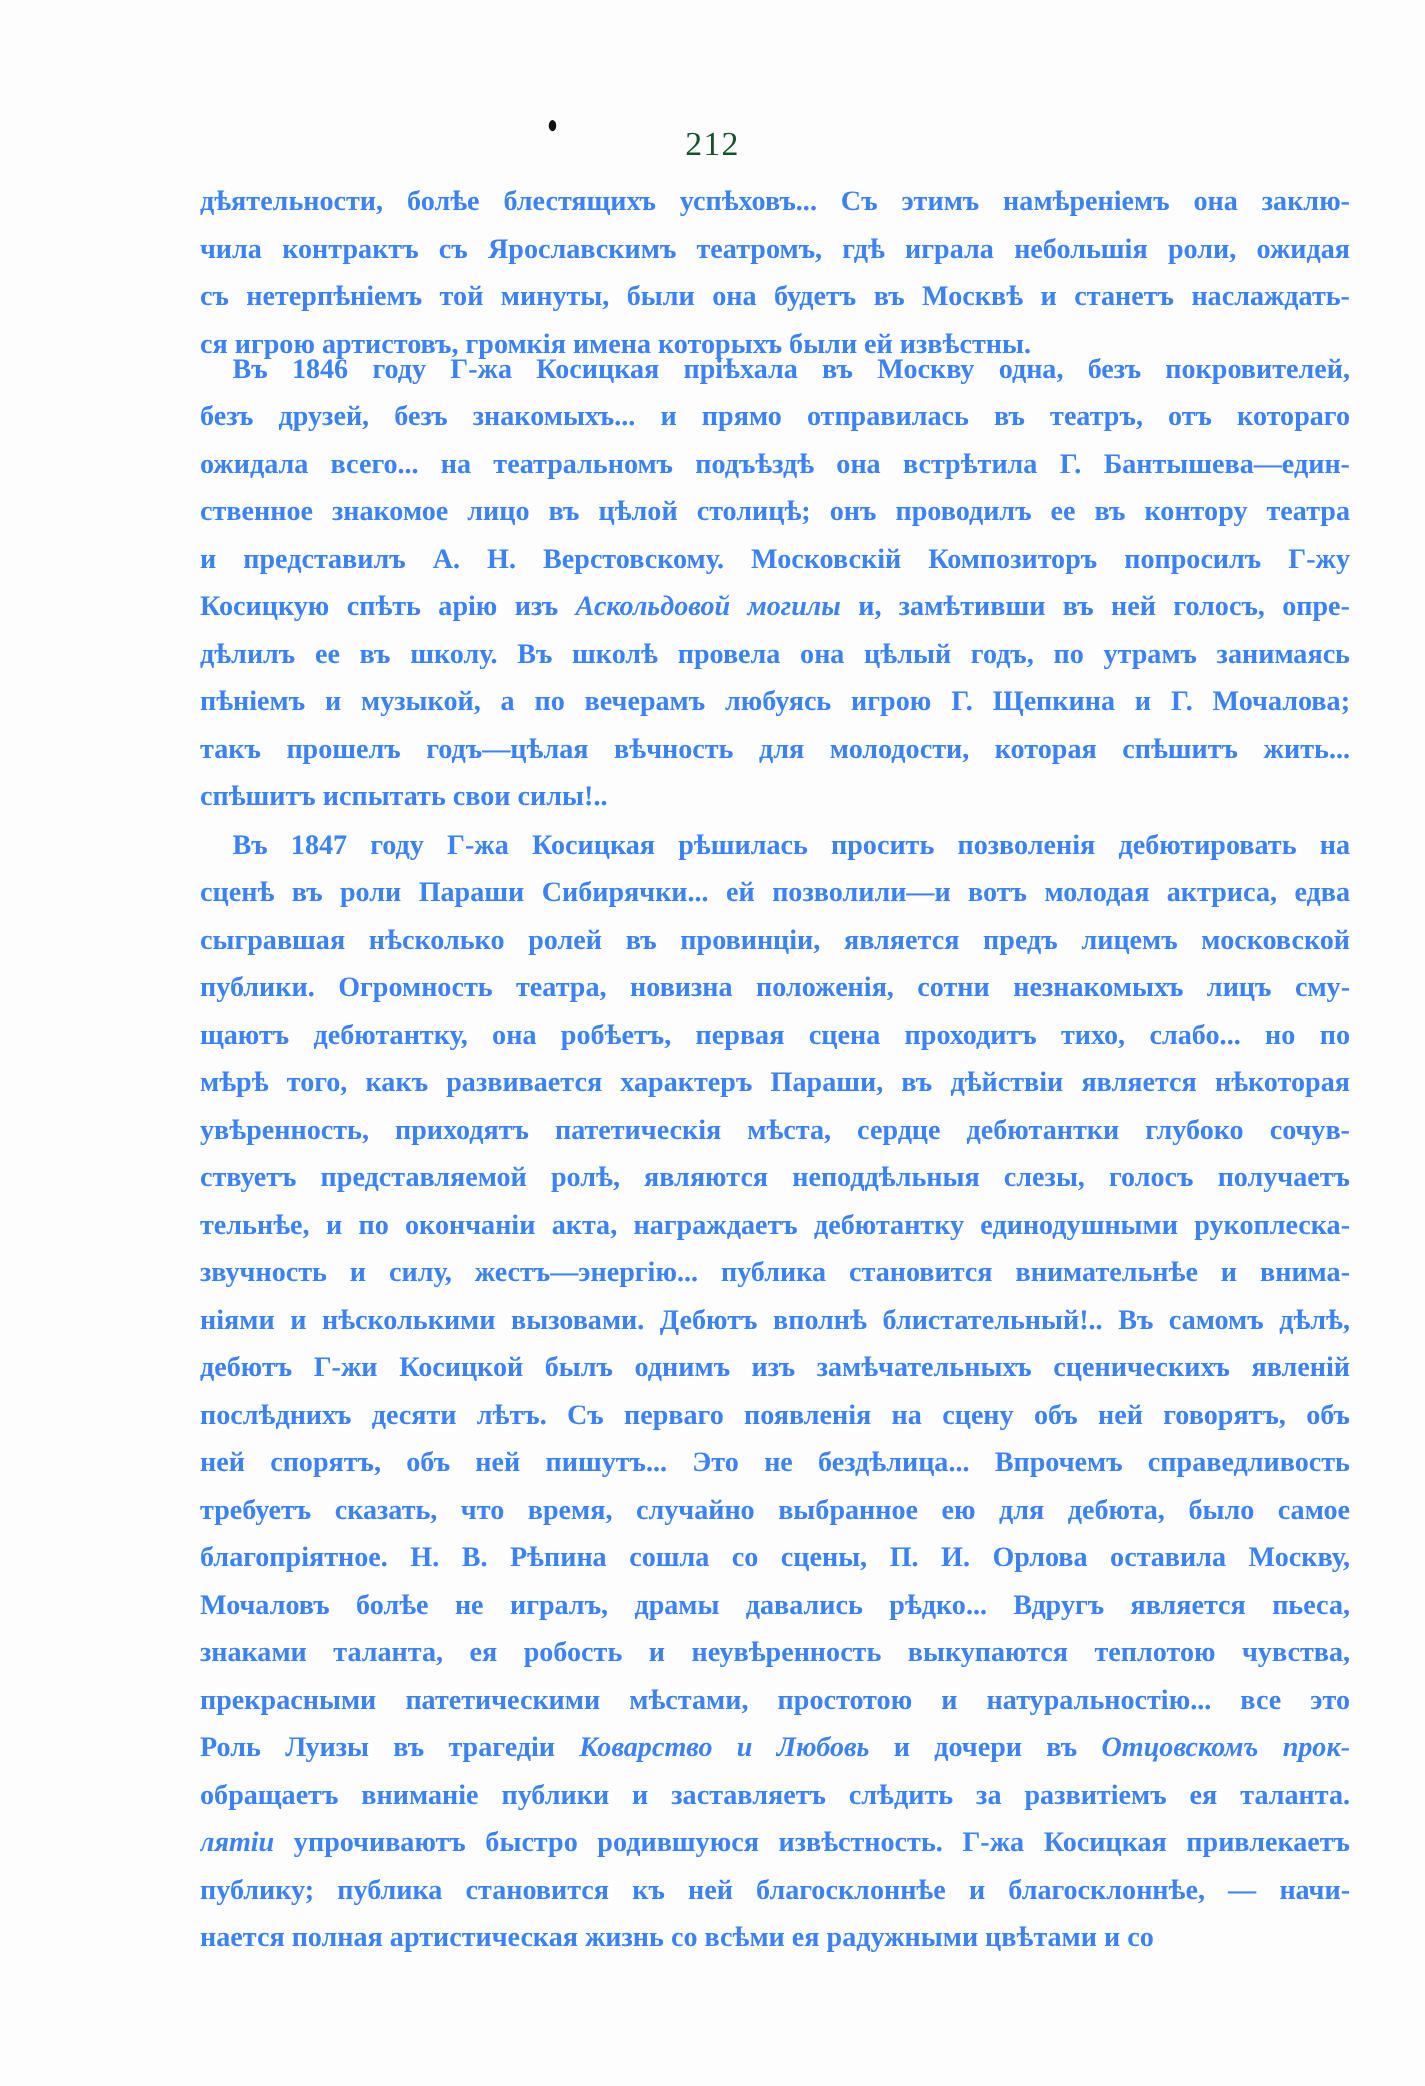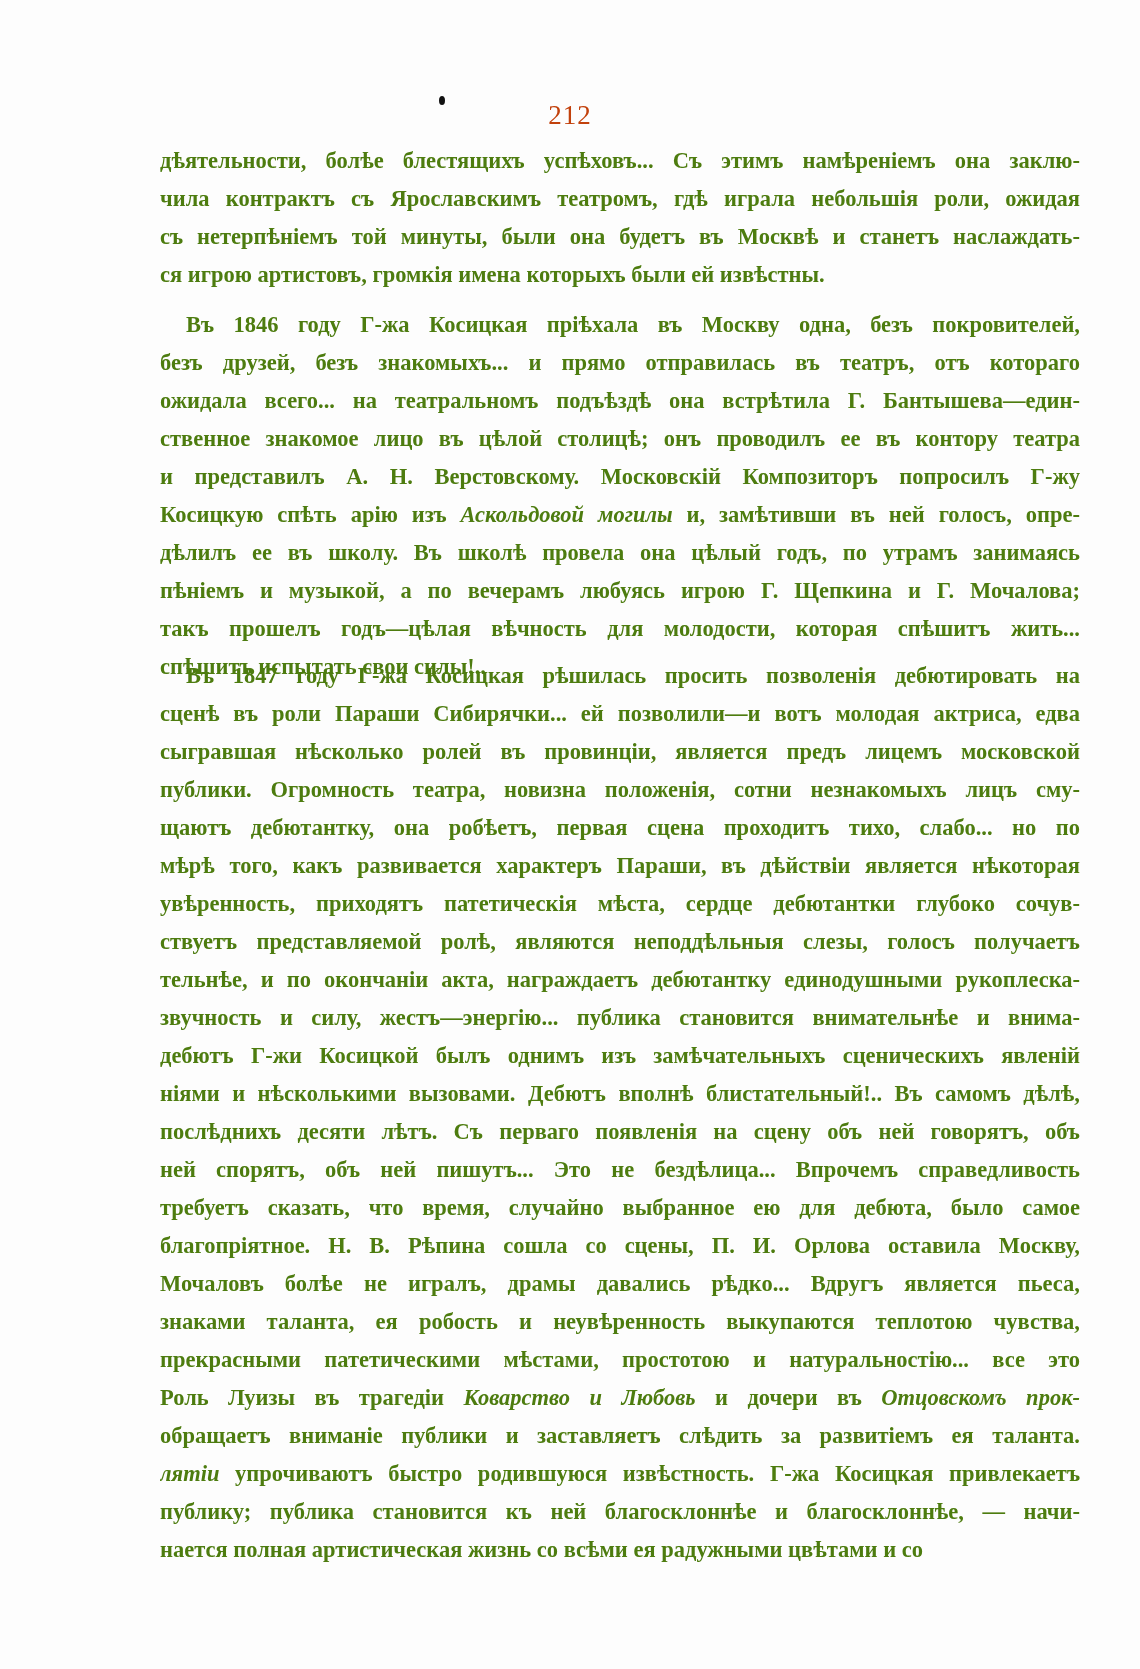--- a/index.html
+++ b/index.html
@@ -5,35 +5,35 @@
   html, body { margin: 0; padding: 0; background: #ffffff; }
   body { width: 1140px; height: 1669px; position: relative; overflow: hidden; }
   .page {
     position: absolute; left: 0; top: 0; width: 1140px; height: 1669px; background: #fdfdfd;
   }
   .speck {
     position: absolute; left: 439px; top: 96px; width: 6px; height: 9px; border-radius: 50%; background: #111;
   }
   .page-number {
     position: absolute; left: 0; right: 0; top: 100px; text-align: center;
-    font-family: "Liberation Serif", serif; font-size: 27px; color: #c2410c; letter-spacing: 1px;
+    font-family: "Liberation Serif", serif; font-size: 27px; color: #14532d; letter-spacing: 1px;
   }
   .text-block {
     position: absolute; left: 160px; width: 920px;
-    font-family: "Liberation Serif", serif; font-size: 22.5px; color: #4d7c0f;
+    font-family: "Liberation Serif", serif; font-size: 22.5px; color: #3b82f6;
     font-weight: bold;
   }
   .line {
     height: 38px; line-height: 38px; white-space: nowrap;
     text-align: justify; text-align-last: justify; overflow: hidden;
   }
   .line.last { text-align-last: left; }
   .indent { padding-left: 26px; }
   .para1 { top: 142px; }
-  .para2 { top: 306px; }
+  .para2 { top: 276px; }
   .para3 { top: 657px; }
   em { font-style: italic; }
 </style>
 </head>
 <body>
 
 <div class="page">
   <div class="speck"></div>
   <div class="page-number">212</div>
 
@@ -59,22 +59,22 @@
       <div class="line indent">Въ 1847 году Г-жа Косицкая рѣшилась просить позволенія дебютировать на</div>
       <div class="line">сценѣ въ роли Параши Сибирячки... ей позволили—и вотъ молодая актриса, едва</div>
       <div class="line">сыгравшая нѣсколько ролей въ провинціи, является предъ лицемъ московской</div>
       <div class="line">публики. Огромность театра, новизна положенія, сотни незнакомыхъ лицъ сму-</div>
       <div class="line">щаютъ дебютантку, она робѣетъ, первая сцена проходитъ тихо, слабо... но по</div>
       <div class="line">мѣрѣ того, какъ развивается характеръ Параши, въ дѣйствіи является нѣкоторая</div>
       <div class="line">увѣренность, приходятъ патетическія мѣста, сердце дебютантки глубоко сочув-</div>
       <div class="line">ствуетъ представляемой ролѣ, являются неподдѣльныя слезы, голосъ получаетъ</div>
       <div class="line">тельнѣе, и по окончаніи акта, награждаетъ дебютантку единодушными рукоплеска-</div>
       <div class="line">звучность и силу, жестъ—энергію... публика становится внимательнѣе и внима-</div>
+      <div class="line">ніями и нѣсколькими вызовами. Дебютъ вполнѣ блистательный!.. Въ самомъ дѣлѣ,</div>
       <div class="line">дебютъ Г-жи Косицкой былъ однимъ изъ замѣчательныхъ сценическихъ явленій</div>
-      <div class="line">ніями и нѣсколькими вызовами. Дебютъ вполнѣ блистательный!.. Въ самомъ дѣлѣ,</div>
       <div class="line">послѣднихъ десяти лѣтъ. Съ перваго появленія на сцену объ ней говорятъ, объ</div>
       <div class="line">ней спорятъ, объ ней пишутъ... Это не бездѣлица... Впрочемъ справедливость</div>
       <div class="line">требуетъ сказать, что время, случайно выбранное ею для дебюта, было самое</div>
       <div class="line">благопріятное. Н. В. Рѣпина сошла со сцены, П. И. Орлова оставила Москву,</div>
       <div class="line">Мочаловъ болѣе не игралъ, драмы давались рѣдко... Вдругъ является пьеса,</div>
       <div class="line">знаками таланта, ея робость и неувѣренность выкупаются теплотою чувства,</div>
       <div class="line">прекрасными патетическими мѣстами, простотою и натуральностію... все это</div>
       <div class="line">Роль Луизы въ трагедіи <em>Коварство и Любовь</em> и дочери въ <em>Отцовскомъ прок-</em></div>
       <div class="line">обращаетъ вниманіе публики и заставляетъ слѣдить за развитіемъ ея таланта.</div>
       <div class="line"><em>лятіи</em> упрочиваютъ быстро родившуюся извѣстность. Г-жа Косицкая привлекаетъ</div>

